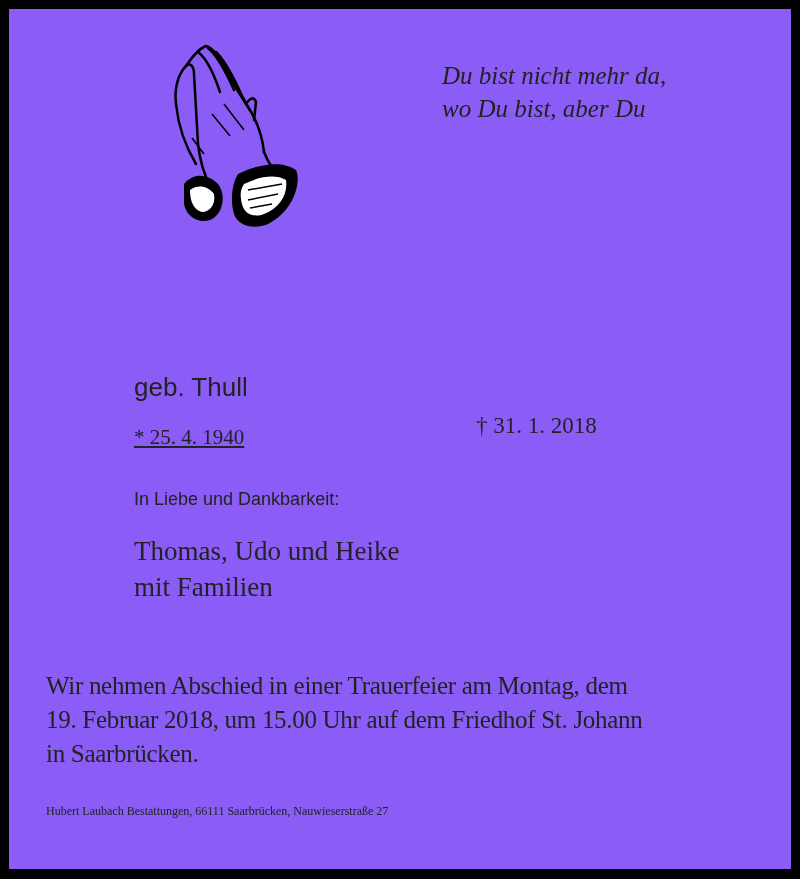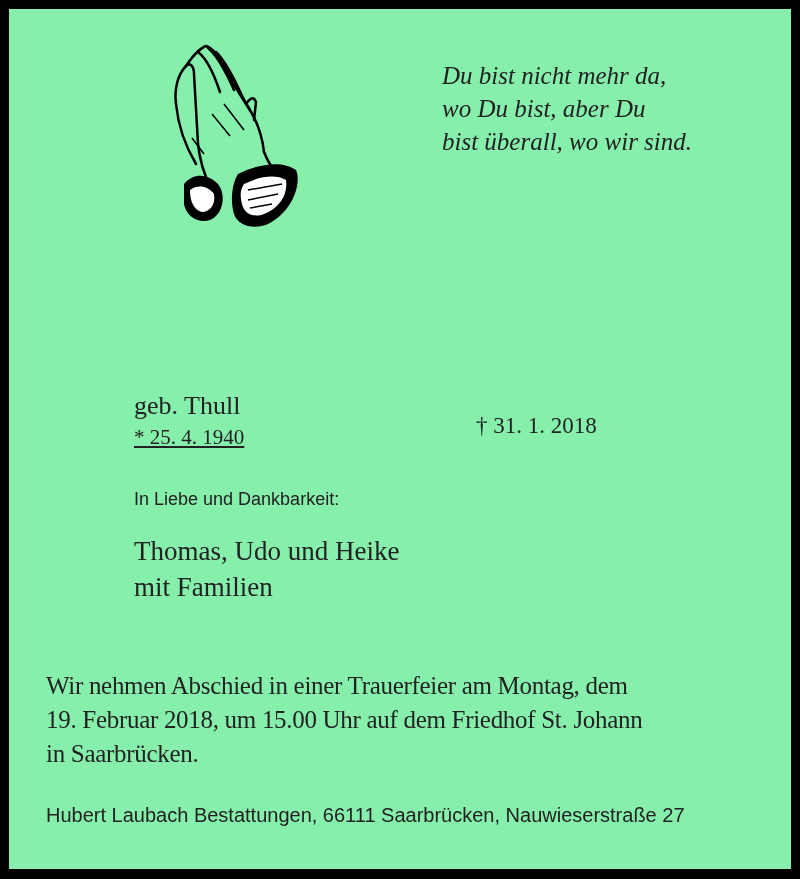--- a/index.html
+++ b/index.html
@@ -1,36 +1,36 @@
 <!DOCTYPE html>
 <html><head>
   <meta charset="utf-8">
   <style>
     html, body { margin: 0; padding: 0; background: #000; }
     body { width: 800px; height: 879px; position: relative; overflow: hidden; }
     .card {
       position: absolute; left: 9px; top: 9px; width: 782px; height: 860px;
-      background: #86efac; color: #111;
+      background: #8b5cf6; color: #111;
       font-family: "DejaVu Serif", "Liberation Serif", serif;
     }
     .hands { position: absolute; left: 155px; top: 35px; width: 140px; height: 186px; }
     .quote {
       position: absolute; left: 433px; top: 50px;
       font-family: "Liberation Serif", "DejaVu Serif", serif;
       font-style: italic; font-size: 25px; line-height: 33px; color: #222;
     }
     .quote div { white-space: nowrap; }
     .name {
       position: absolute; left: 125px; top: 268px;
       font-family: "DejaVu Serif", serif; font-weight: bold;
       font-size: 60px; letter-spacing: -1px; color: #000; white-space: nowrap;
     }
     .born-name {
-      position: absolute; left: 125px; top: 382px;
-      font-family: Liberation Serif, serif; font-size: 26px; color: #222;
+      position: absolute; left: 125px; top: 363px;
+      font-family: Liberation Sans, sans-serif; font-size: 26px; color: #222;
     }
     .birth {
       position: absolute; left: 125px; top: 416px;
       font-family: "Liberation Serif", serif; font-size: 21px; color: #222; text-decoration: underline;
     }
     .death {
       position: absolute; left: 467px; top: 404px;
       font-family: Liberation Serif, serif; font-size: 23px; color: #222;
     }
     .gratitude {
@@ -43,21 +43,21 @@
       font-size: 27px; line-height: 36px; color: #222;
     }
     .ceremony {
       position: absolute; left: 37px; top: 660px; width: 730px;
       font-family: Liberation Serif, serif; font-size: 25px; line-height: 34px;
       color: #222; letter-spacing: -0.3px;
     }
     .ceremony div { white-space: nowrap; }
     .footer {
       position: absolute; left: 37px; top: 795px;
-      font-family: Liberation Sans, sans-serif; font-size: 20px; color: #222;
+      font-family: Liberation Serif, serif; font-size: 12px; color: #222;
       white-space: nowrap;
     }
   </style>
 </head>
 <body>
 
 <div class="card">
 
   <svg class="hands" viewBox="0 0 140 186">
     <g fill="none" stroke="#000" stroke-width="2.5" stroke-linejoin="round" stroke-linecap="round">
@@ -86,21 +86,20 @@
         <path d="M86 164 L108 160"></path>
       <path d="M28 94 L40 110"></path>
         <path d="M48 70 L66 92"></path>
         <path d="M60 60 L80 86"></path>
     </g>
   </svg>
 
   <div class="quote">
     <div>Du bist nicht mehr da,</div>
     <div>wo Du bist, aber Du</div>
-    <div>bist überall, wo wir sind.</div>
   </div>
 
   <div class="born-name">geb. Thull</div>
   <div class="birth">* 25. 4. 1940</div>
   <div class="death">† 31. 1. 2018</div>
 
   <div class="gratitude">In Liebe und Dankbarkeit:</div>
   <div class="family">
     <div>Thomas, Udo und Heike</div>
     <div>mit Familien</div>

